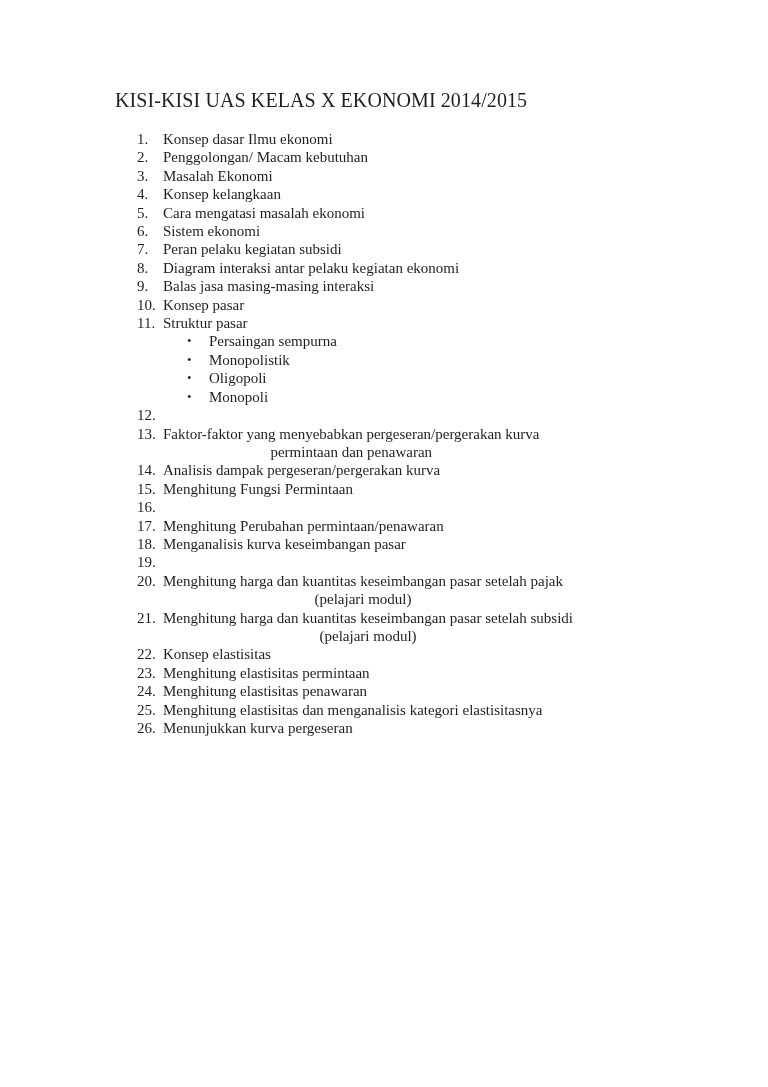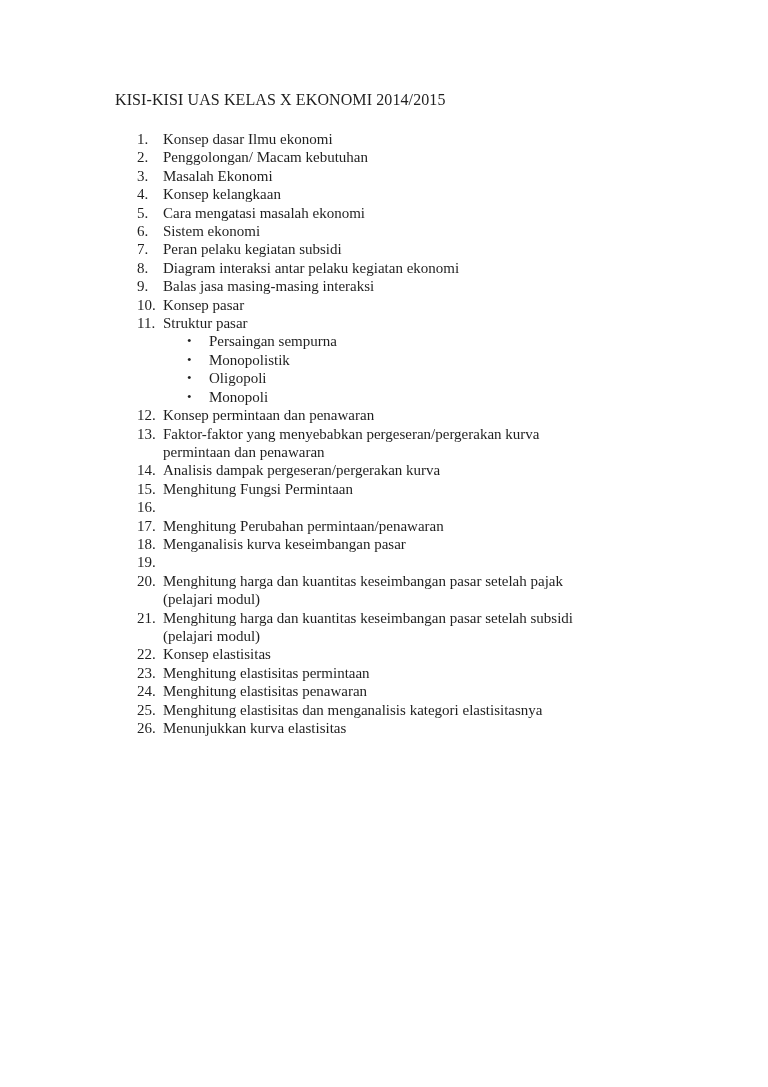--- a/index.html
+++ b/index.html
@@ -17,21 +17,21 @@
   }
   .page {
     position: absolute;
     inset: 0;
     background: #ffffff;
   }
   .doc-title {
     position: absolute;
     left: 115px;
     top: 90px;
-    font-size: 16px;
+    font-size: 20px;
     line-height: 20px;
     letter-spacing: 0.1px;
     white-space: nowrap;
   }
   .topic-list {
     position: absolute;
     left: 137px;
     top: 130px;
     right: 55px;
     font-size: 15px;
@@ -47,20 +47,21 @@
   }
   .row.lvl2 {
     padding-left: 50px;
   }
   .row.lvl2 .marker {
     width: 22px;
     font-size: 13px;
   }
   .row .txt {
     white-space: pre-line;
+    text-align: center;
   }
 </style>
 </head>
 <body>
 
 <div class="page">
   <div class="doc-title">KISI-KISI UAS KELAS X EKONOMI 2014/2015</div>
   <div class="topic-list">
       <div class="row lvl1">
         <span class="marker">1.</span>
@@ -117,21 +118,20 @@
       <div class="row lvl2">
         <span class="marker">•</span>
         <span class="txt">Oligopoli</span>
       </div>
       <div class="row lvl2">
         <span class="marker">•</span>
         <span class="txt">Monopoli</span>
       </div>
       <div class="row lvl1">
         <span class="marker">12.</span>
-        <span class="txt">Konsep permintaan dan penawaran</span>
       </div>
       <div class="row lvl1">
         <span class="marker">13.</span>
         <span class="txt">Faktor-faktor yang menyebabkan pergeseran/pergerakan kurva
 permintaan dan penawaran</span>
       </div>
       <div class="row lvl1">
         <span class="marker">14.</span>
         <span class="txt">Analisis dampak pergeseran/pergerakan kurva</span>
       </div>
@@ -174,16 +174,16 @@
       <div class="row lvl1">
         <span class="marker">24.</span>
         <span class="txt">Menghitung elastisitas penawaran</span>
       </div>
       <div class="row lvl1">
         <span class="marker">25.</span>
         <span class="txt">Menghitung elastisitas dan menganalisis kategori elastisitasnya</span>
       </div>
       <div class="row lvl1">
         <span class="marker">26.</span>
-        <span class="txt">Menunjukkan kurva elastisitas</span>
+        <span class="txt">Menunjukkan kurva pergeseran</span>
       </div>
     </div>
 </div>
 
 </body></html>

